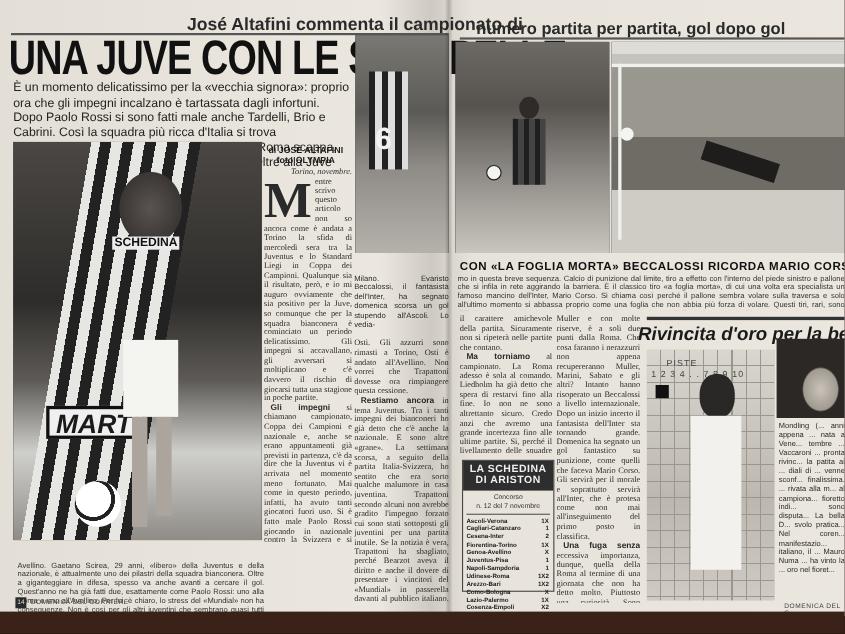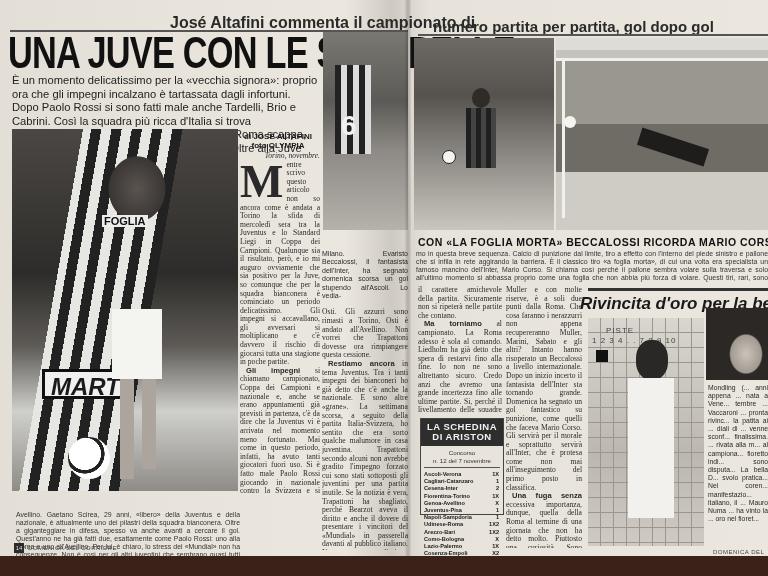--- a/index.html
+++ b/index.html
@@ -17,21 +17,21 @@
   .photo { position: absolute; background: #3b3a38; overflow: hidden; }
   .photo .g { position: absolute; inset: 0; }
   .byline { position: absolute; left: 238px; top: 132px; width: 80px; text-align: center; font-size: 8px; font-weight: bold; line-height: 9px; }
   .col { position: absolute; font-family: "Liberation Serif", serif; font-size: 7.6px; line-height: 8.6px; color: #2a2a2a; text-align: justify; overflow: hidden; }
   .col b { font-family: "Liberation Sans", sans-serif; }
   .dropcap { float: left; font-family: "Liberation Serif", serif; font-weight: bold; font-size: 46px; line-height: 38px; margin: 2px 3px 0 0; }
   .caption-title { position: absolute; font-weight: bold; font-size: 11.5px; letter-spacing: 0.5px; white-space: nowrap; color: #111; }
   .caption-body { position: absolute; font-size: 6.9px; line-height: 8px; color: #333; text-align: justify; }
   .footer { position: absolute; font-size: 6px; letter-spacing: 0.5px; color: #444; }
   .pagenum { position: absolute; left: 14px; top: 543px; width: 10px; height: 10px; background: #2a2a2a; color: #ddd; font-size: 6px; text-align: center; line-height: 10px; }
-  .schedina { position: absolute; left: 420px; top: 418px; width: 84px; height: 97px; border: 1px solid #444; background: #e8e4dc; }
+  .schedina { position: absolute; left: 420px; top: 418px; width: 84px; height: 120px; border: 1px solid #444; background: #e8e4dc; }
   .sch-head { background: #2e2e2e; color: #f0f0f0; font-weight: bold; font-size: 9.5px; line-height: 10px; text-align: center; padding: 3px 0 4px; letter-spacing: 0.5px; }
   .sch-sub { text-align: center; font-size: 6.2px; line-height: 7.5px; color: #333; padding: 3px 0; border-bottom: 1px solid #555; margin: 0 3px; }
   .sch-row { display: flex; justify-content: space-between; font-size: 5.6px; line-height: 7.2px; font-weight: bold; padding: 0 4px 0 3px; color: #1a1a1a; }
   .rivincita { position: absolute; left: 580px; top: 290px; font-style: italic; font-weight: bold; font-size: 17px; white-space: nowrap; color: #1a1a1a; }
   .jersey-num { position: absolute; color: #f2f2f2; font-weight: bold; font-family: "Liberation Sans", sans-serif; }
   .ad-board { position: absolute; background: #f0f0f0; color: #1a1a1a; font-weight: bold; font-style: italic; }
 </style>
 </head>
 <body>
 
@@ -42,21 +42,21 @@
     <div class="rule" style="left:10px;top:30px;width:398px;"></div>
     <div class="headline">UNA JUVE CON LE STAMPELLE</div>
     <div class="deck">È un momento delicatissimo per la «vecchia signora»: proprio ora che gli impegni incalzano è tartassata dagli infortuni. Dopo Paolo Rossi si sono fatti male anche Tardelli, Brio e Cabrini. Così la squadra più ricca d'Italia si trova inaspettatamente con gli uomini contati ● La Roma scappa, ma non credo che sia già la fuga decisiva ● Oltre alla Juve c'è sempre l'Inter in agguato</div>
 
     <div class="photo" style="left:12px;top:129px;width:226px;height:362px;">
       <div class="g" style="background:
         radial-gradient(ellipse 40px 46px at 125px 60px, #5a5450 0%, #3a3634 70%, transparent 72%),
         linear-gradient(100deg, transparent 0 70px, #e6e6e2 70px 78px, #222 78px 88px, #e6e6e2 88px 98px, #222 98px 108px, #e6e6e2 108px 118px, #222 118px 128px, #e6e6e2 128px 138px, #222 138px 148px, #e6e6e2 148px 158px, #222 158px 168px, transparent 168px),
         linear-gradient(180deg, #4a4744 0%, #2e2c2a 40%, #5e5b57 60%, #cfcfcb 78%, #8f8c87 100%);"></div>
       <div class="ad-board" style="left:30px;top:240px;width:90px;height:30px;font-size:24px;line-height:30px;padding-left:6px;border:3px solid #111;">MARTI</div>
-      <div style="position:absolute;left:90px;top:86px;font-size:11px;font-weight:bold;color:#111;background:#ececec;padding:0 2px;">FOGLIA</div>
+      <div style="position:absolute;left:90px;top:86px;font-size:11px;font-weight:bold;color:#111;background:#ececec;padding:0 2px;">SCHEDINA</div>
       <div style="position:absolute;left:56px;top:308px;width:42px;height:42px;border-radius:50%;background:radial-gradient(circle at 40% 40%, #fff 0 45%, #222 46% 55%, #fff 56%);"></div>
       <div style="position:absolute;left:100px;top:180px;width:50px;height:70px;background:#f4f4f0;"></div>
       <div style="position:absolute;left:108px;top:250px;width:14px;height:100px;background:#aba59e;"></div>
       <div style="position:absolute;left:130px;top:250px;width:14px;height:90px;background:#aba59e;"></div>
     </div>
 
     <div class="byline">
       <div>di JOSÉ ALTAFINI</div>
       <div>foto OLYMPIA</div>
     </div>

